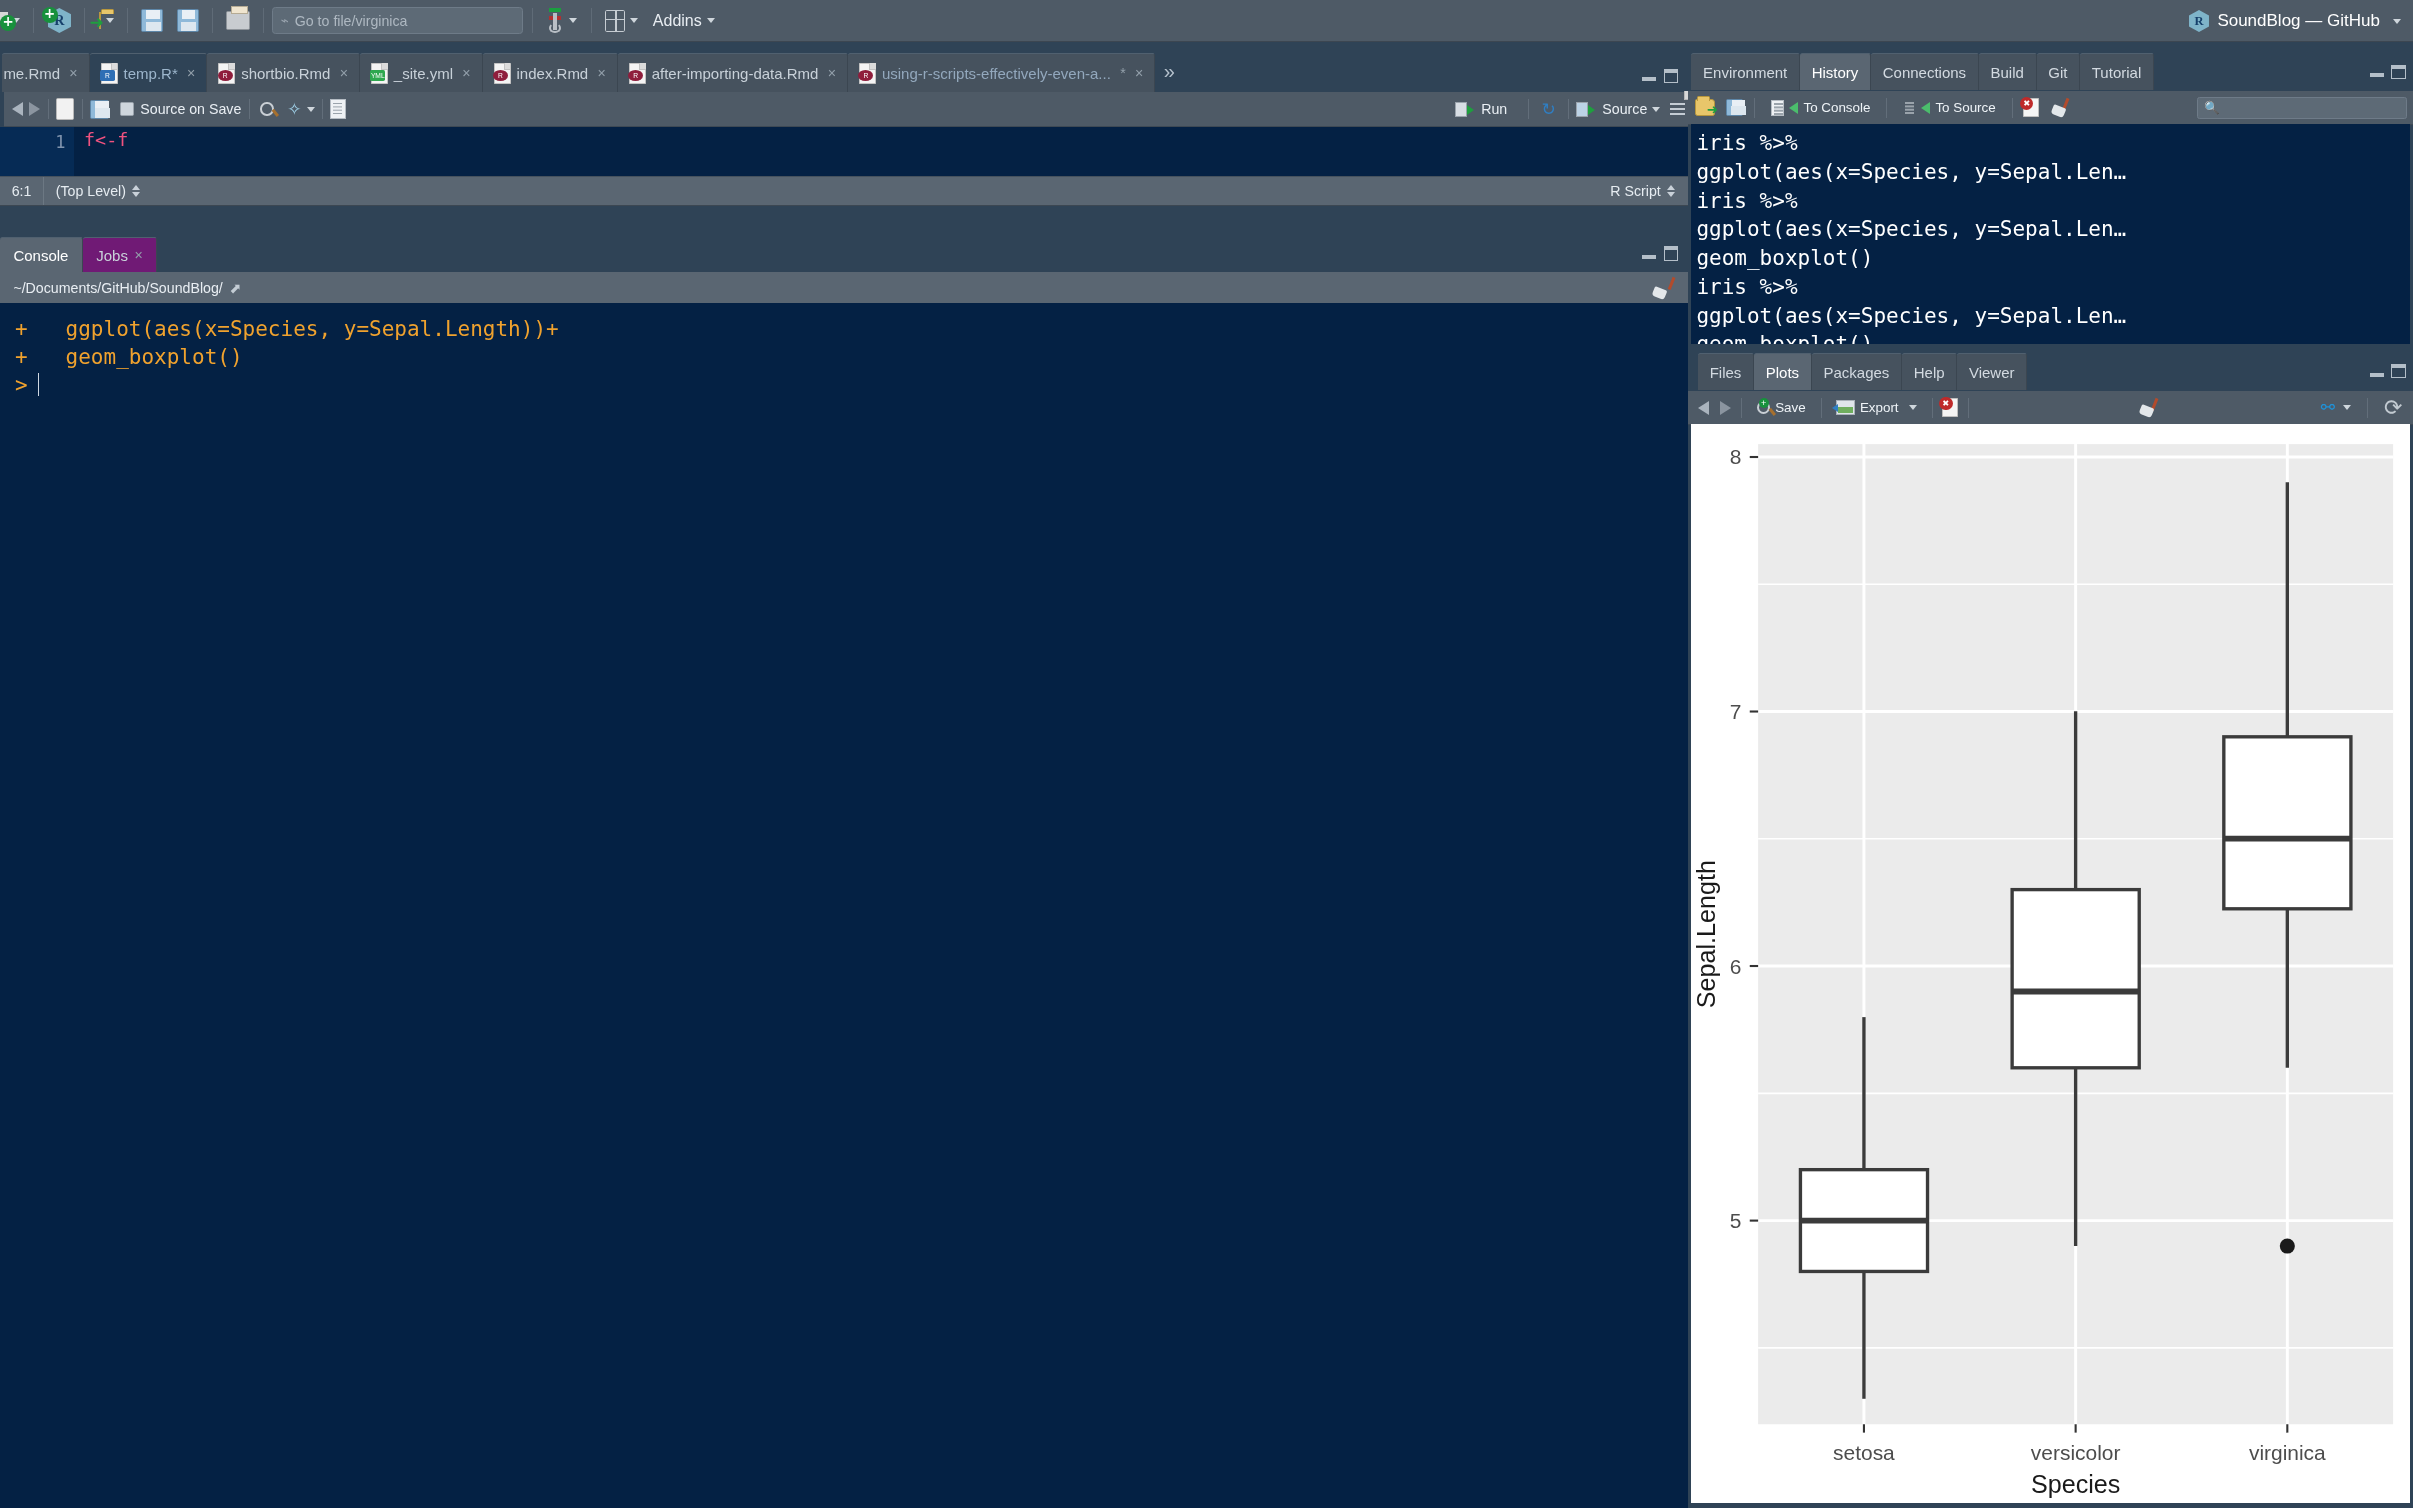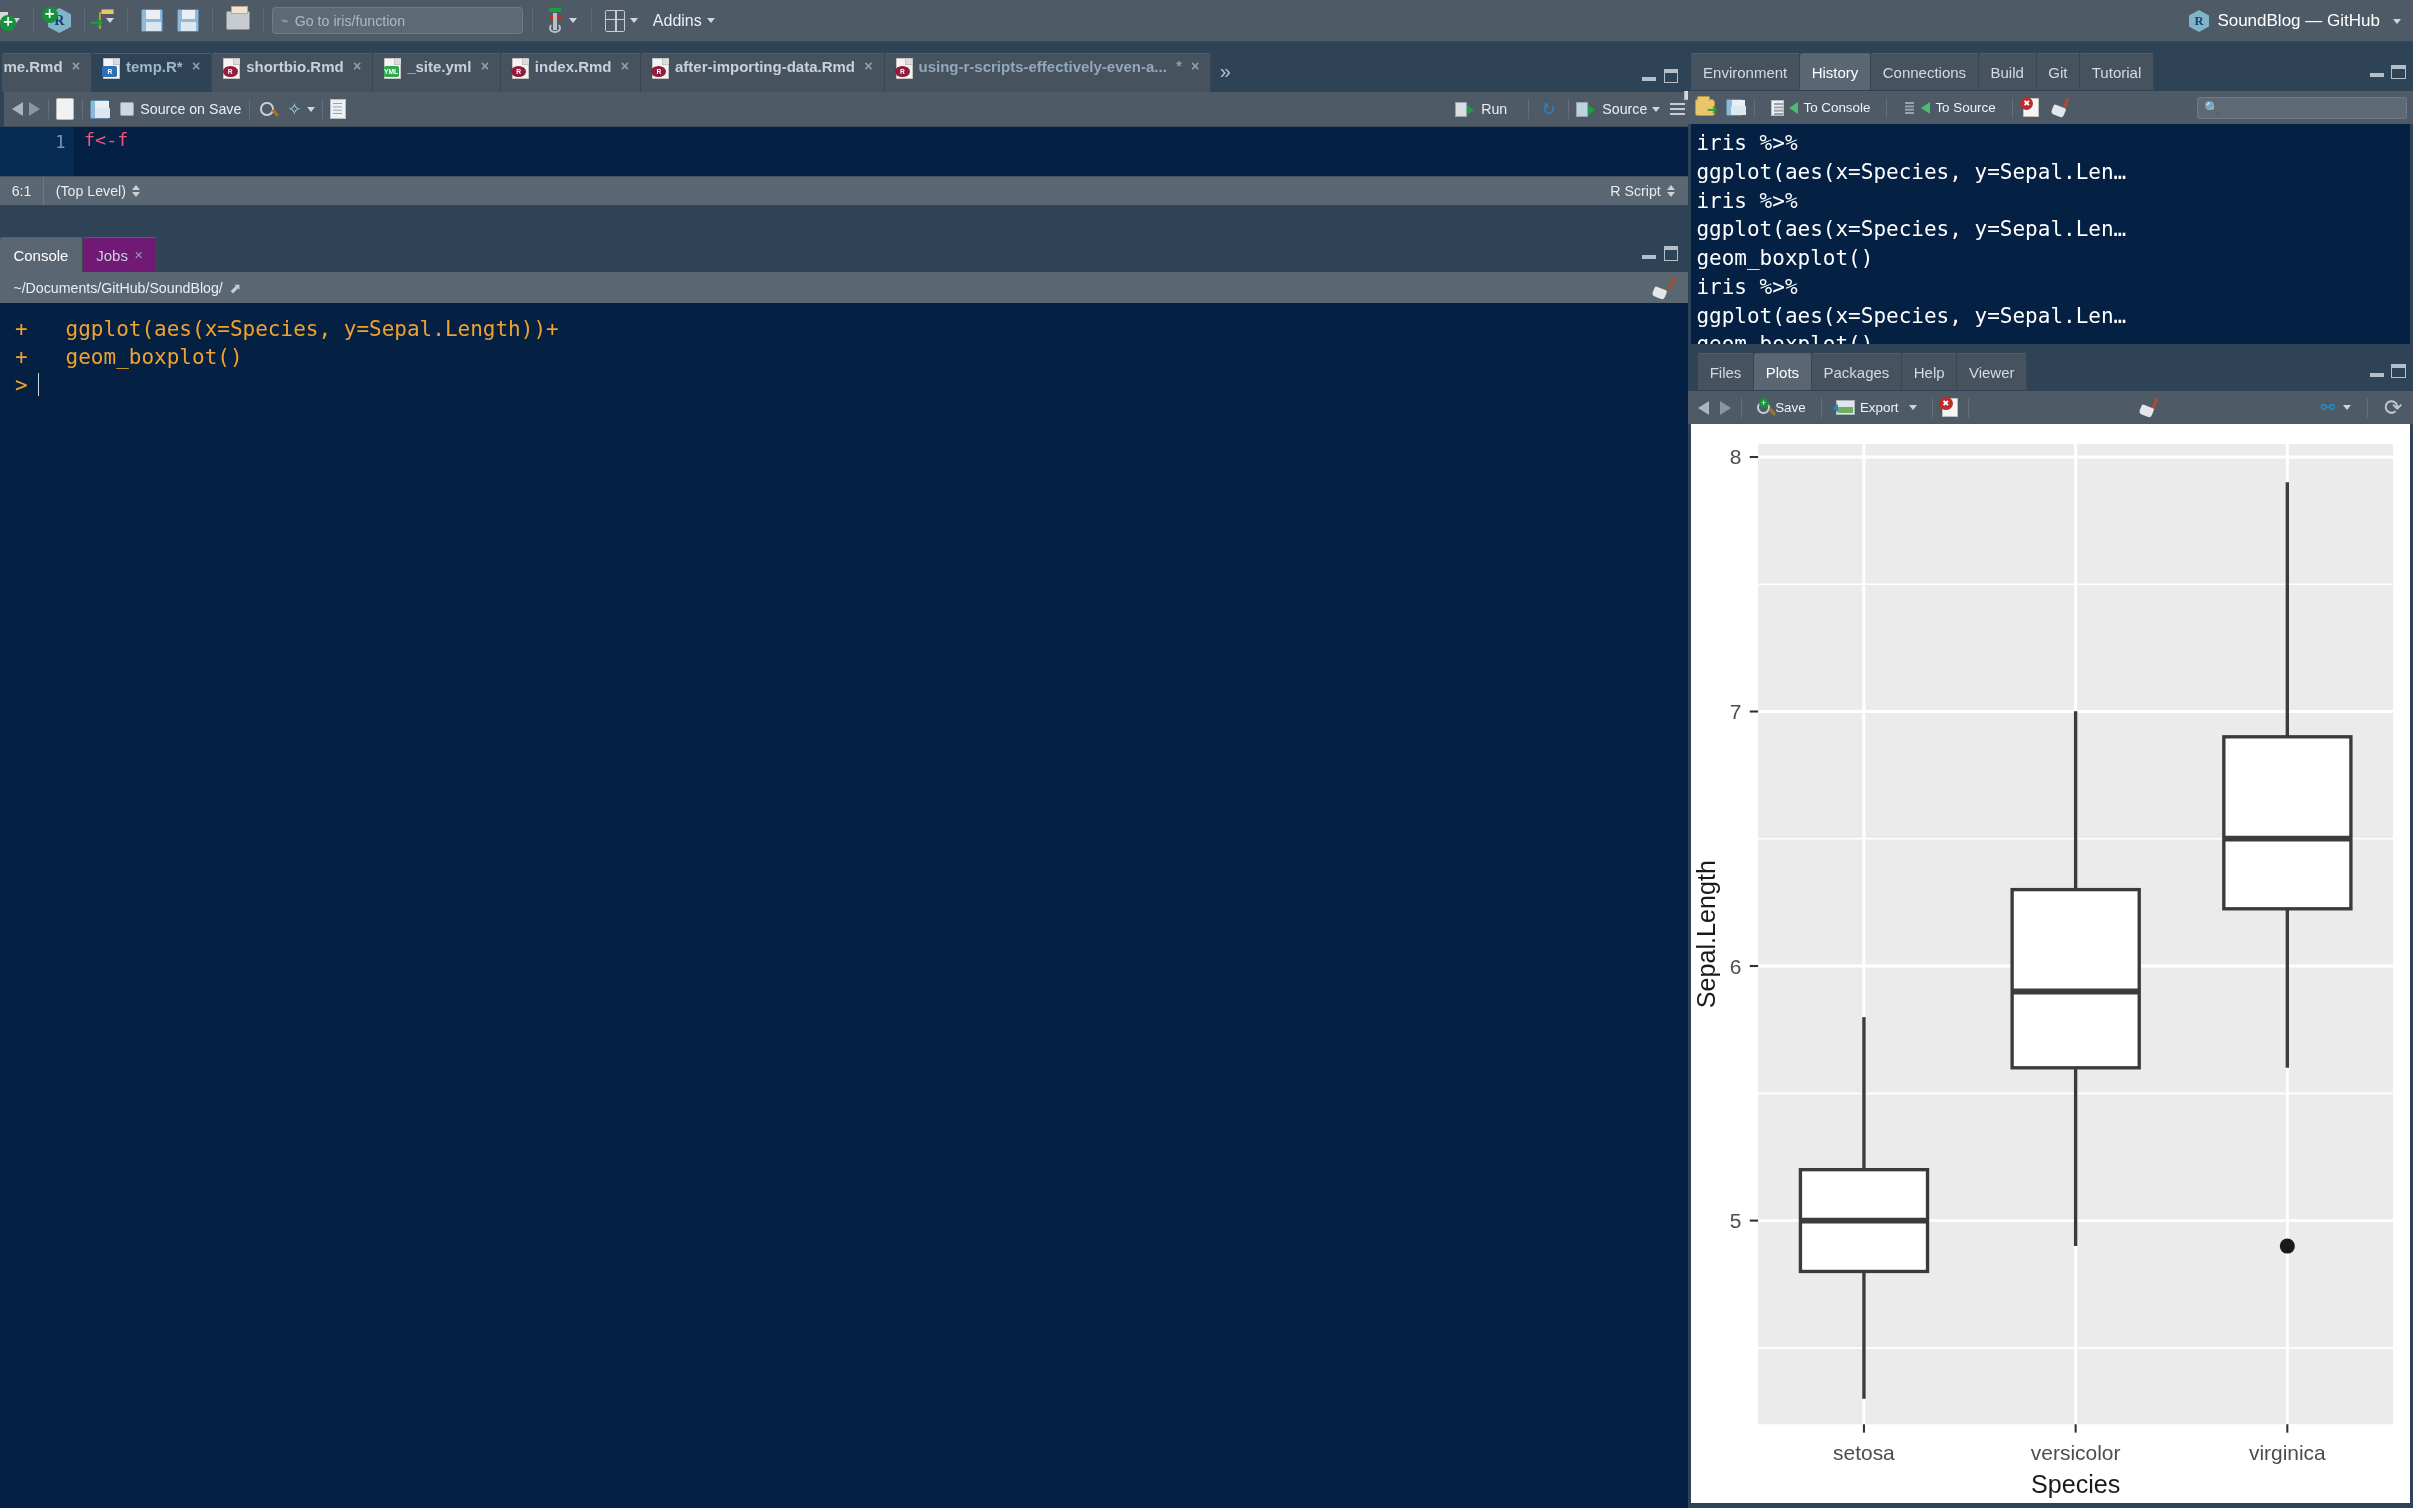--- a/index.html
+++ b/index.html
@@ -78,24 +78,24 @@
 
   
   #left { position: absolute; left: 0; top: 42px; width: 1688px; height: 1467px; background: #2f4356; }
 
   
   #src-tabs {
     position: absolute; left: 0; top: 8.4px; width: 1688px; height: 42px;
     display: flex; align-items: flex-end; padding-left: 1.7px;
   }
   .stab {
-    height: 39px; display: flex; gap: 5.9px;
+    height: 39px; display: flex; align-items: center; gap: 5.9px;
     padding: 4px 11px; background: #46525e; color: #c8d1d9; font-size: 15px;
     border-right: 0.8px solid #3b4651; border-top: 0.8px solid #50606f;
-    border-top-left-radius: 2.5px; border-top-right-radius: 2.5px; white-space: nowrap; font-weight: bold;
+    border-top-left-radius: 2.5px; border-top-right-radius: 2.5px; white-space: nowrap;
   }
   .stab.active { background: #2f4356; color: #9db6cc; }
   .stab .xc { color: #93a0ab; font-size: 14.2px; margin-left: 3.4px; }
   .fi { width: 17px; height: 21px; background: #f4f4f4; border:0.8px solid #c3c3c3; position: relative; border-radius:0.8px; flex: none; }
   .fi:after { content:""; position:absolute; right:-0.8px; top:-0.8px; width:5.9px; height:5.9px; background:#dcdcdc; border-left:0.8px solid #c3c3c3; border-bottom:0.8px solid #c3c3c3; }
   .fi .lbl { position:absolute; left:-1.7px; bottom:1.7px; width:15px; height:11px; border-radius:1.7px;
              font-size:6.7px; color:#fff; text-align:center; line-height:11px; font-family:"Liberation Sans",sans-serif;}
   .fi-rmd .lbl { background:#8f1d3c; border-radius:50%; }
   .fi-r   .lbl { background:#2f6fb5; }
   .fi-yml .lbl { background:#2fa84f; }
@@ -294,21 +294,21 @@
     </div>
     <div class="tb-sep"></div>
 
     <div class="tb-btn">
       <span class="ic ic-print"></span>
     </div>
     <div class="tb-sep"></div>
 
     <div id="gotofile">
       <span class="mag">⌁</span>
-      <span>Go to iris/function</span>
+      <span>Go to file/virginica</span>
     </div>
     <div class="tb-sep"></div>
 
     <div class="tb-btn">
       <span class="ic ic-wrench">
         <i class="pl"></i>
           <i class="mn"></i>
           <i class="st"></i>
           <i class="cir"></i>
       </span>

